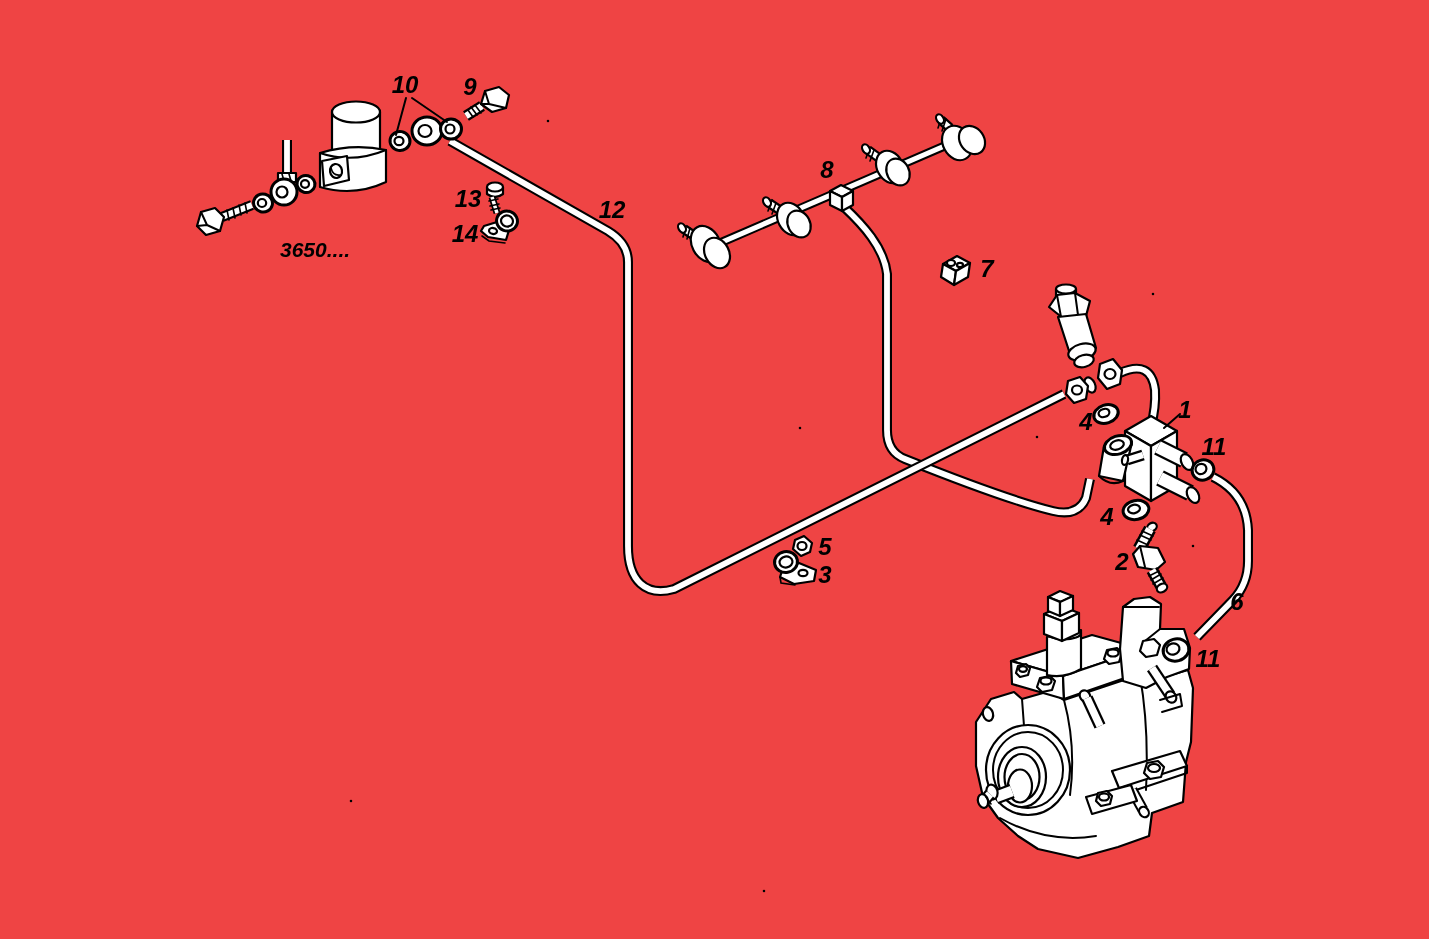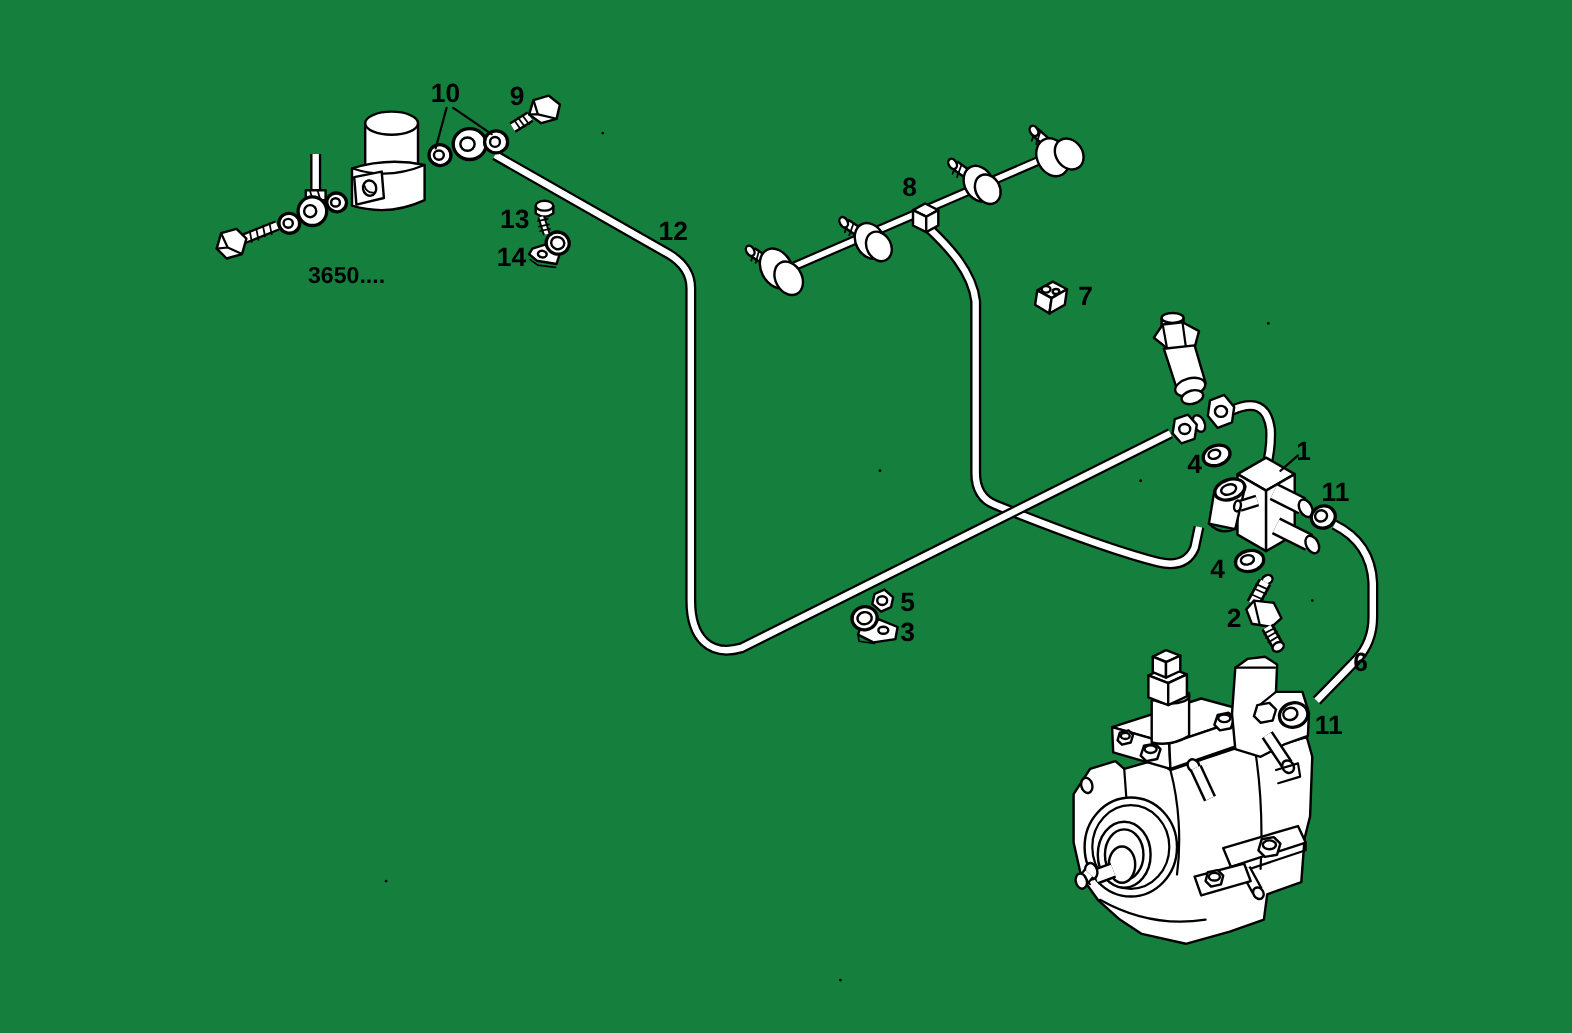--- a/index.html
+++ b/index.html
@@ -1,16 +1,16 @@
 <!DOCTYPE html>
 <html><head>
 <meta charset="utf-8">
 <style>
   html,body{margin:0;padding:0;background:#ffffff;}
-  .canvas{width:1429px;height:939px;position:relative;background:#15803d;}
+  .canvas{width:1429px;height:939px;position:relative;background:#ef4444;font-style:italic;}
   svg{display:block;}
   .fw{fill:#fff;stroke:#000;stroke-width:2.2;stroke-linejoin:round;}
   .fw3{fill:#fff;stroke:#000;stroke-width:3;stroke-linejoin:round;}
   .ln{fill:none;stroke:#000;stroke-width:2;stroke-linecap:round;stroke-linejoin:round;}
   .ln15{fill:none;stroke:#000;stroke-width:1.6;stroke-linecap:round;}
   .po{fill:none;stroke:#000;stroke-width:10;stroke-linecap:butt;}
   .pi{fill:none;stroke:#fff;stroke-width:5.8;stroke-linecap:butt;}
   .po9{fill:none;stroke:#000;stroke-width:9;stroke-linecap:butt;}
   .pi9{fill:none;stroke:#fff;stroke-width:5;stroke-linecap:butt;}
   .lbl{font-family:"Liberation Sans",sans-serif;font-weight:bold;font-size:24px;fill:#000;}

